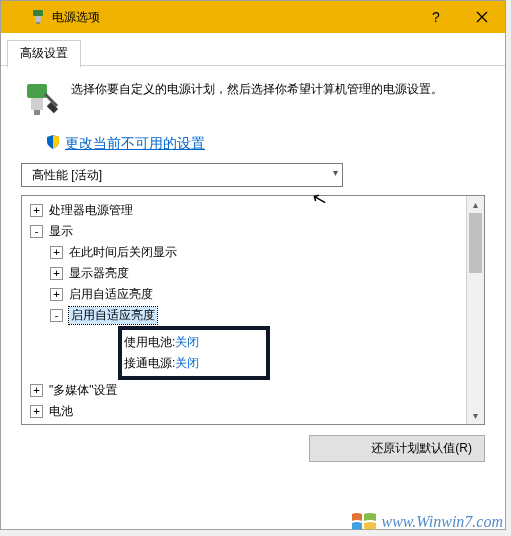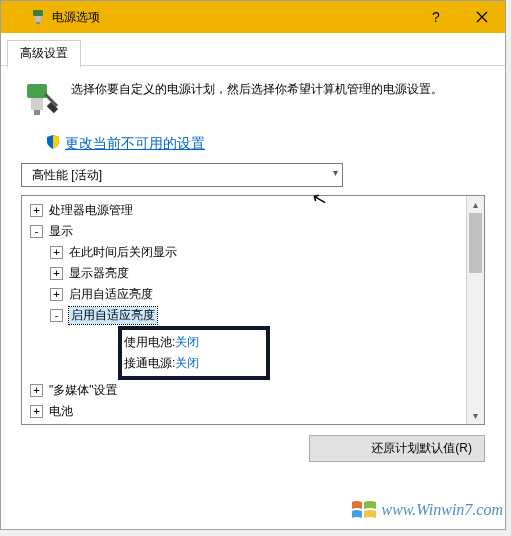--- a/index.html
+++ b/index.html
@@ -202,21 +202,21 @@
     min-width: 150px;
     padding: 4px 12px;
     border: 1px solid #adadad;
     background: #e1e1e1;
     font-size: 12px;
     text-align: right;
   }
   .watermark {
     position: absolute;
     right: 8px;
-    bottom: 14px;
+    bottom: 2px;
     font-size: 16px;
     font-style: italic;
     color: #4a86c7;
     text-shadow: 1px 1px 0 #fff;
     opacity: 0.95;
     pointer-events: none;
     display: flex;
     align-items: center;
     gap: 4px;
   }

